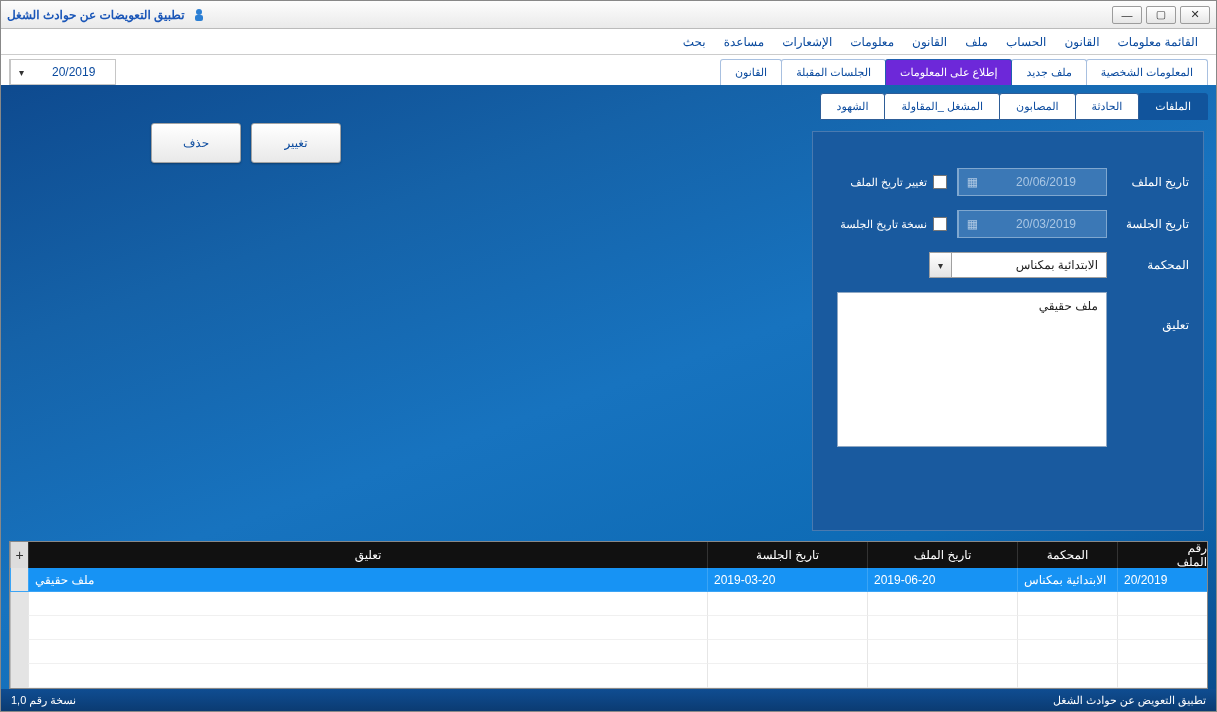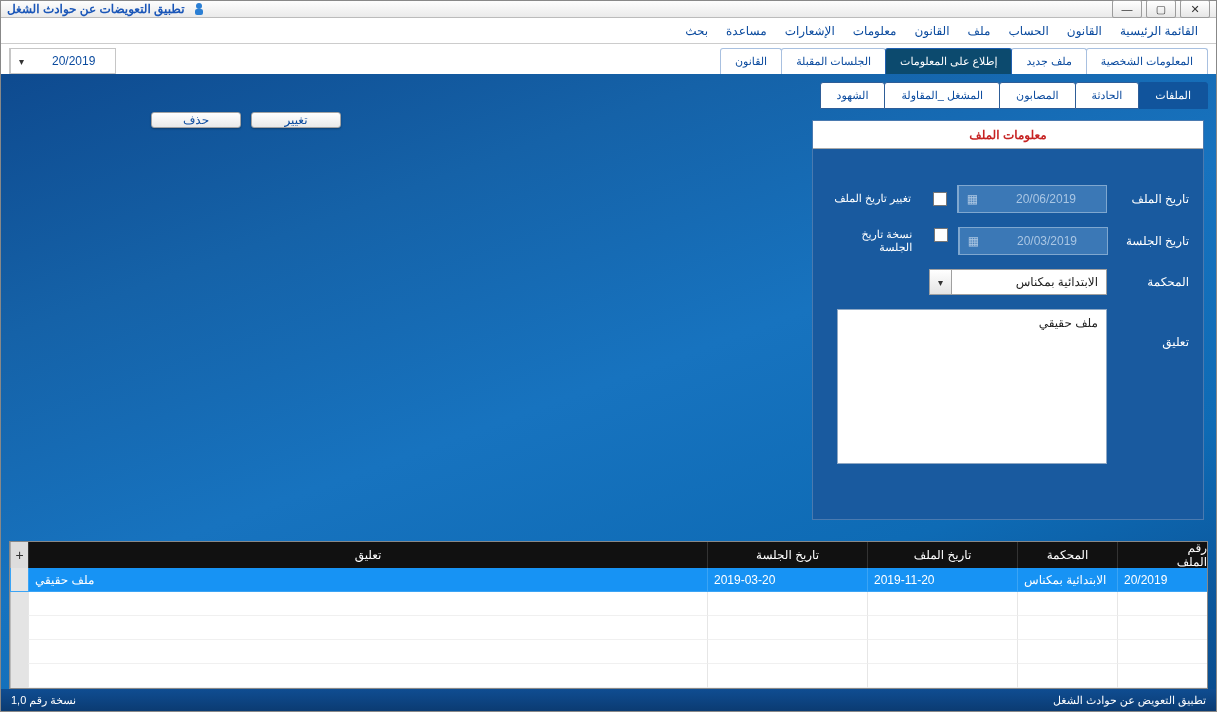--- a/index.html
+++ b/index.html
@@ -1,33 +1,33 @@
 <!DOCTYPE html>
 <html dir="rtl" lang="ar"><head>
 <meta charset="utf-8">
 <style>
 * { margin: 0; padding: 0; box-sizing: border-box; font-family: Tahoma, Arial, sans-serif; }
 body { background: #e8e8e8; width: 1217px; height: 712px; overflow: hidden; }
 
 .window { width: 1217px; height: 712px; background: #fff; border: 1px solid #888; display: flex; flex-direction: column; }
 
-.title-bar { height: 17px; background: linear-gradient(#fdfdfd,#eaeaea); border-bottom: 1px solid #bbb; display: flex; align-items: center; justify-content: space-between; padding: 8px 6px; direction: ltr; }
+.title-bar { height: 28px; background: linear-gradient(#fdfdfd,#eaeaea); border-bottom: 1px solid #bbb; display: flex; align-items: center; justify-content: space-between; padding: 8px 6px; direction: ltr; }
 .title-bar-left { display: flex; align-items: center; gap: 6px; direction: rtl; }
 .title-bar-left .icon { width: 16px; height: 16px; }
 .title-text { font-size: 12px; font-weight: bold; color: #1a56b8; }
 .win-controls { display: flex; gap: 4px; }
 .win-btn { width: 30px; height: 18px; border: 1px solid #9c9c9c; background: linear-gradient(#fff,#e6e6e6); border-radius: 2px; font-size: 11px; display: flex; align-items: center; justify-content: center; cursor: pointer; color:#333; }
 .win-btn.close { color:#333; }
 
 .menu-bar { height: 26px; background: #fff; border-bottom: 1px solid #ccc; display: flex; align-items: center; padding: 0 10px; gap: 2px; }
 .menu-item { font-size: 12px; color: #0a4a9e; padding: 4px 8px; cursor: pointer; }
 
 .tabs-row { display: flex; align-items: flex-end; padding: 0 8px; gap: 0; background:#fff; border-bottom:1px solid #a8c0e0; }
 .tab { font-size: 11px; padding: 6px 14px; border: 1px solid #a8c0e0; border-bottom: none; background: #fff; color: #0a4a9e; cursor: pointer; margin-left: -1px; border-radius: 3px 3px 0 0; position:relative; }
-.tab.active { background: #0c4a6e; color: #fff; border-color:#1f5fb0; z-index:2; }
+.tab.active { background: #6d28d9; color: #fff; border-color:#1f5fb0; z-index:2; }
 .tab-spacer { flex:1; }
 
 .top-area { background:#fff; padding: 4px 8px 0 8px; display:flex; align-items:flex-start; gap:8px; }
 .file-no-box { display:flex; align-items:center; border:1px solid #c6c6c6; height:26px; background:#fff; }
 .file-no-box .dd { width:22px; height:100%; display:flex; align-items:center; justify-content:center; border-left:1px solid #c6c6c6; cursor:pointer; font-size:10px; color:#333; }
 .file-no-box .val { padding:0 20px; font-size:12px; color:#0a4a9e; }
 
 .content { flex:1; background: linear-gradient(160deg, #0e4a8f 0%, #1562a8 25%, #1773bf 50%, #0e6bb5 75%, #0a4d8f 100%); position:relative; overflow:hidden; padding:8px 8px 0 8px; display:flex; flex-direction:column; }
 
 .sub-tabs { display:flex; gap:0; margin-bottom:4px; }
@@ -36,31 +36,31 @@
 
 .form-panel { position:absolute; top:46px; right:12px; width:392px; height:400px; border:1px solid #4a7ab0; background:#195a9f; }
 .panel-title-strip { height:28px; background:#fff; border-bottom:1px solid #aaa; display:flex; align-items:center; justify-content:center; }
 .panel-title-strip span { font-size:12px; font-weight:bold; color:#c62323; }
 .panel-body { padding:36px 14px 14px 14px; display:flex; flex-direction:column; gap:14px; }
 .form-row { display:flex; align-items:center; gap:10px; }
 .form-label { width:72px; font-size:12px; color:#fff; text-align:right; }
 .date-input { flex:0 0 150px; height:28px; background:#3b78b6; border:1px solid #7fa7cf; display:flex; align-items:center; }
 .date-input .cal-icon { width:28px; height:100%; display:flex; align-items:center; justify-content:center; color:#aec8e3; border-left:1px solid #7fa7cf; font-size:12px; }
 .date-input .date-val { flex:1; text-align:center; font-size:12px; color:#a9c6e4; }
-.chk-wrap { display:flex; align-items:flex-start; gap:22px; }
+.chk-wrap { display:flex; align-items:center; gap:6px; }
 .chk { width:14px; height:14px; background:#fff; border:1px solid #777; cursor:pointer; }
 .chk-label { font-size:11px; color:#fff; }
 .select-input { flex:0 0 178px; height:26px; background:#fff; border:1px solid #a0a0a0; display:flex; align-items:center; }
 .select-input .dd-btn { width:22px; height:100%; border-right:1px solid #a0a0a0; display:flex; align-items:center; justify-content:center; font-size:10px; color:#333; background:linear-gradient(#fff,#e4e4e4); cursor:pointer; }
 .select-input .sel-val { flex:1; padding:0 8px; font-size:12px; color:#222; text-align:right; }
 .textarea { width:270px; height:155px; background:#fff; border:1px solid #8fa8c4; padding:6px 8px; font-size:12px; color:#222; resize:none; }
 .comment-row { display:flex; align-items:flex-start; gap:10px; }
 
 .action-buttons { position:absolute; top:38px; left:150px; display:flex; gap:10px; }
-.action-btn { width:90px; height:16px; background:linear-gradient(#fff,#e9e9e9); border:1px solid #a3a3a3; border-radius:3px; font-size:12px; color:#0a4a9e; cursor:pointer; box-shadow:0 1px 2px rgba(0,0,0,.3);text-align:center; }
+.action-btn { width:90px; height:40px; background:linear-gradient(#fff,#e9e9e9); border:1px solid #a3a3a3; border-radius:3px; font-size:12px; color:#0a4a9e; cursor:pointer; box-shadow:0 1px 2px rgba(0,0,0,.3);text-align:center; }
 
 .grid-wrap { position:absolute; bottom:0; left:8px; right:8px; height:148px; background:#fff; border:1px solid #888; }
 .grid-head { display:flex; height:26px; background:#111; color:#fff; font-size:12px; }
 .grid-head .gh { display:flex; align-items:center; justify-content:center; border-left:1px solid #333; }
 .gh.add { width:18px; background:#ddd; color:#333; border-left:1px solid #aaa; font-size:14px; cursor:pointer; }
 .grid-row { display:flex; height:24px; font-size:12px; }
 .grid-row.sel { background:#1793f4; color:#fff; }
 .grid-row .gc { display:flex; align-items:center; justify-content:flex-end; padding:0 6px; border-left:1px solid #dcdcdc; border-bottom:1px solid #eee; }
 .grid-row.sel .gc { border-left-color:#3ba4f5; border-bottom-color:#3ba4f5; }
 .gc.sel-ind { width:18px; background:#e4e4e4; border-left:1px solid #bbb; }
@@ -92,21 +92,21 @@
       <span class="title-text">تطبيق التعويضات عن حوادث الشغل</span>
     </div>
     <div class="win-controls">
       <div class="win-btn">—</div>
       <div class="win-btn">▢</div>
       <div class="win-btn close">✕</div>
     </div>
   </div>
 
   <div class="menu-bar">
-    <div class="menu-item">القائمة الرئيسية</div>
+    <div class="menu-item">القائمة معلومات</div>
     <div class="menu-item">القانون</div>
     <div class="menu-item">الحساب</div>
     <div class="menu-item">ملف</div>
     <div class="menu-item">القانون</div>
     <div class="menu-item">معلومات</div>
     <div class="menu-item">الإشعارات</div>
     <div class="menu-item">مساعدة</div>
     <div class="menu-item">بحث</div>
   </div>
 
@@ -134,23 +134,20 @@
       <div class="sub-tab">المشغل _المقاولة</div>
       <div class="sub-tab">الشهود</div>
     </div>
 
     <div class="action-buttons">
       <button class="action-btn">تغيير</button>
       <button class="action-btn">حذف</button>
     </div>
 
     <div class="form-panel">
-      <div class="panel-title-strip">
-        <span>معلومات الملف</span>
-      </div>
       <div class="panel-body">
 
         <div class="form-row">
           <div class="form-label">تاريخ الملف</div>
           <div class="date-input">
             <span class="date-val">20/06/2019</span>
             <span class="cal-icon">▦</span>
           </div>
           <div class="chk-wrap">
             <div class="chk"></div>
@@ -191,21 +188,21 @@
         <div class="gh col-fileno">رقم الملف</div>
         <div class="gh col-court">المحكمة</div>
         <div class="gh col-filedate">تاريخ الملف</div>
         <div class="gh col-sessdate">تاريخ الجلسة</div>
         <div class="gh col-comment">تعليق</div>
         <div class="gh add">+</div>
       </div>
       <div class="grid-row sel">
         <div class="gc col-fileno">20/2019</div>
         <div class="gc col-court">الابتدائية بمكناس</div>
-        <div class="gc col-filedate">2019-11-20</div>
+        <div class="gc col-filedate">2019-06-20</div>
         <div class="gc col-sessdate">2019-03-20</div>
         <div class="gc col-comment">ملف حقيقي</div>
         <div class="gc sel-ind"></div>
       </div>
       <div class="grid-empty-row">
         <div class="ec col-fileno"></div>
           <div class="ec col-court"></div>
           <div class="ec col-filedate"></div>
           <div class="ec col-sessdate"></div>
           <div class="ec col-comment"></div>

